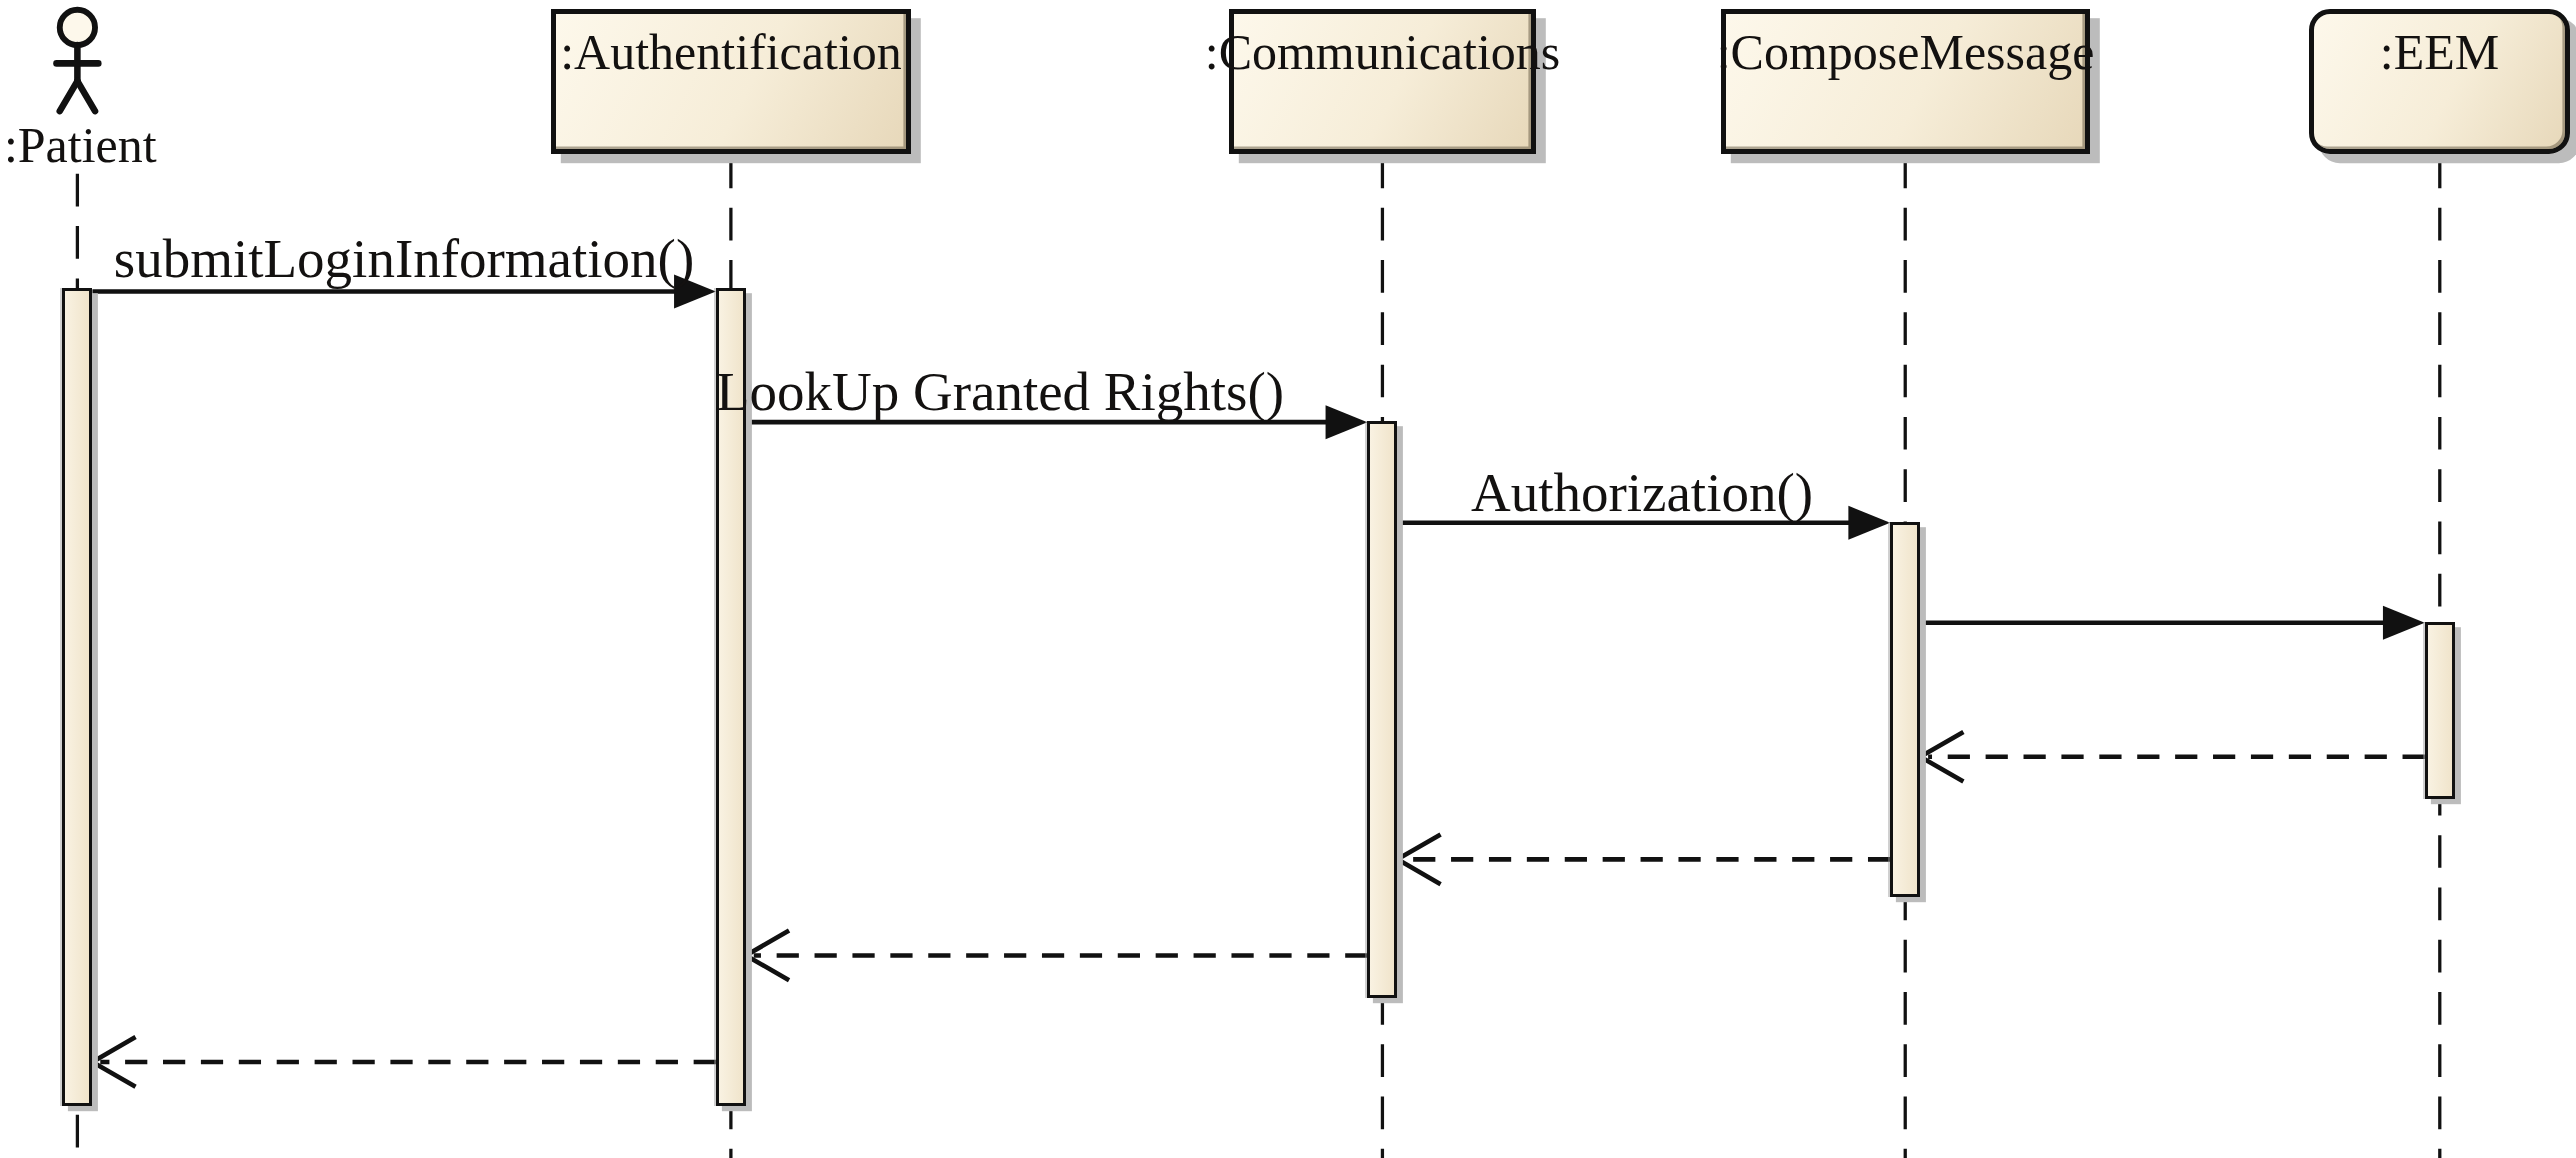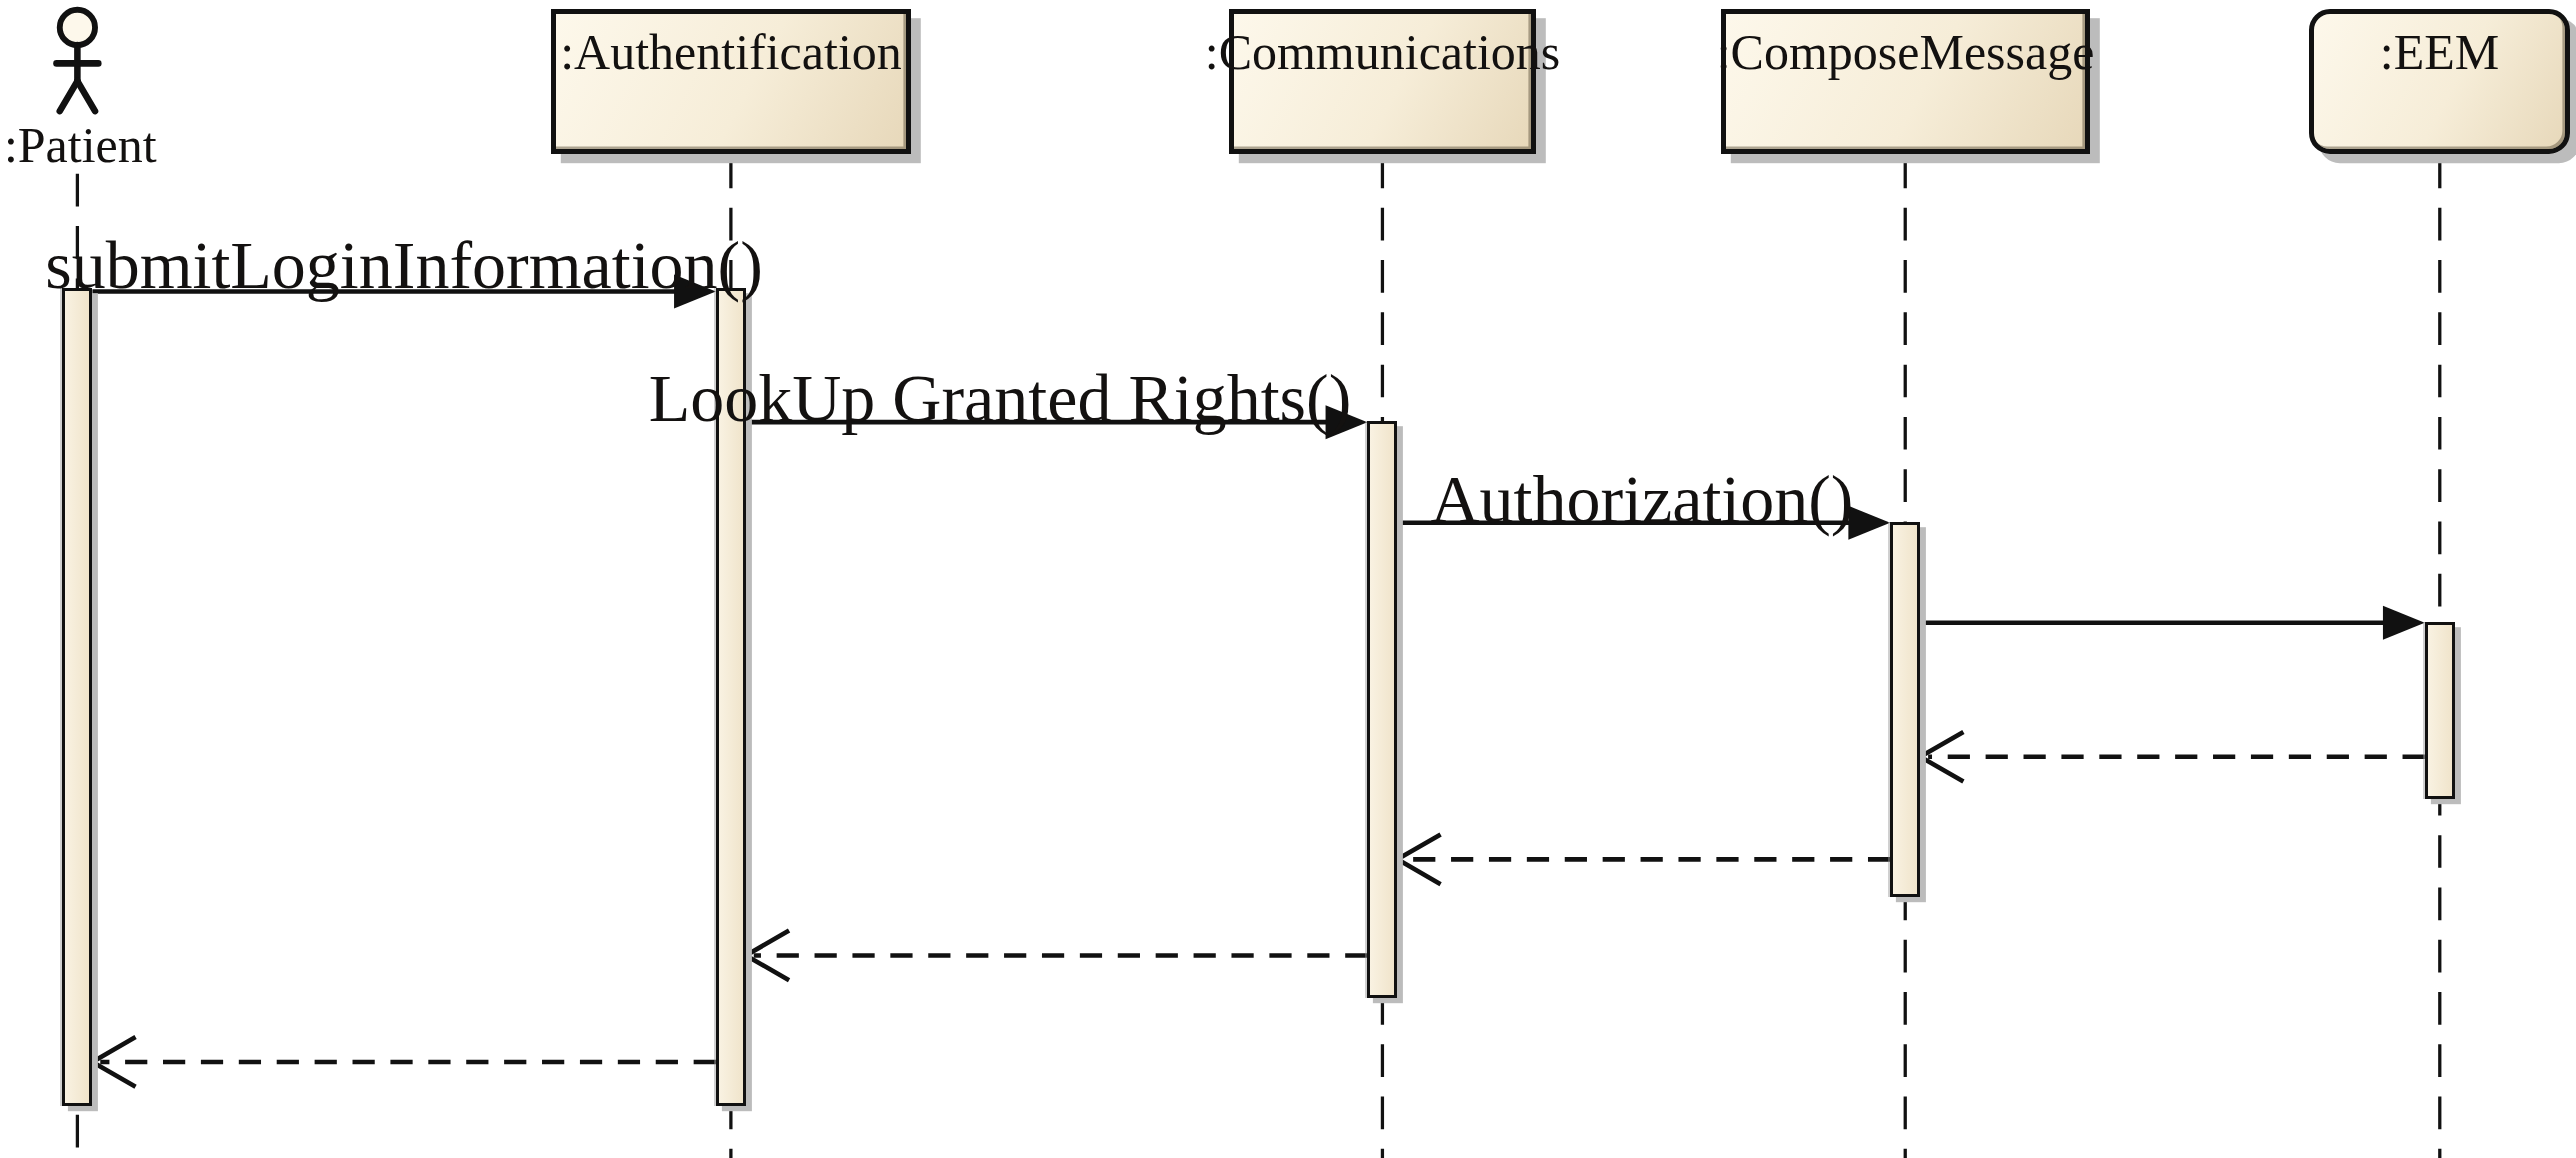--- a/index.html
+++ b/index.html
@@ -57,21 +57,21 @@
     border: 3.9px solid var(--outline, #111111);
     background: linear-gradient(to right,
       var(--bar-fill-top, #f9f2e2),
       var(--bar-fill-bottom, #f0e4cb));
     box-shadow: 5.9px 5.2px 0 var(--shadow, #bcbcbc),
                 -2px 0 0 rgba(150,150,150,0.45);
   }
   .msg-label {
     position: absolute;
     transform: translateX(-50%);
-    font-size: 68px;
+    font-size: 55px;
     line-height: 1.05;
     white-space: nowrap;
   }
   .actor-label {
     position: absolute;
     font-size: 50px;
     white-space: nowrap;
     text-align: center;
   }
 </style>

